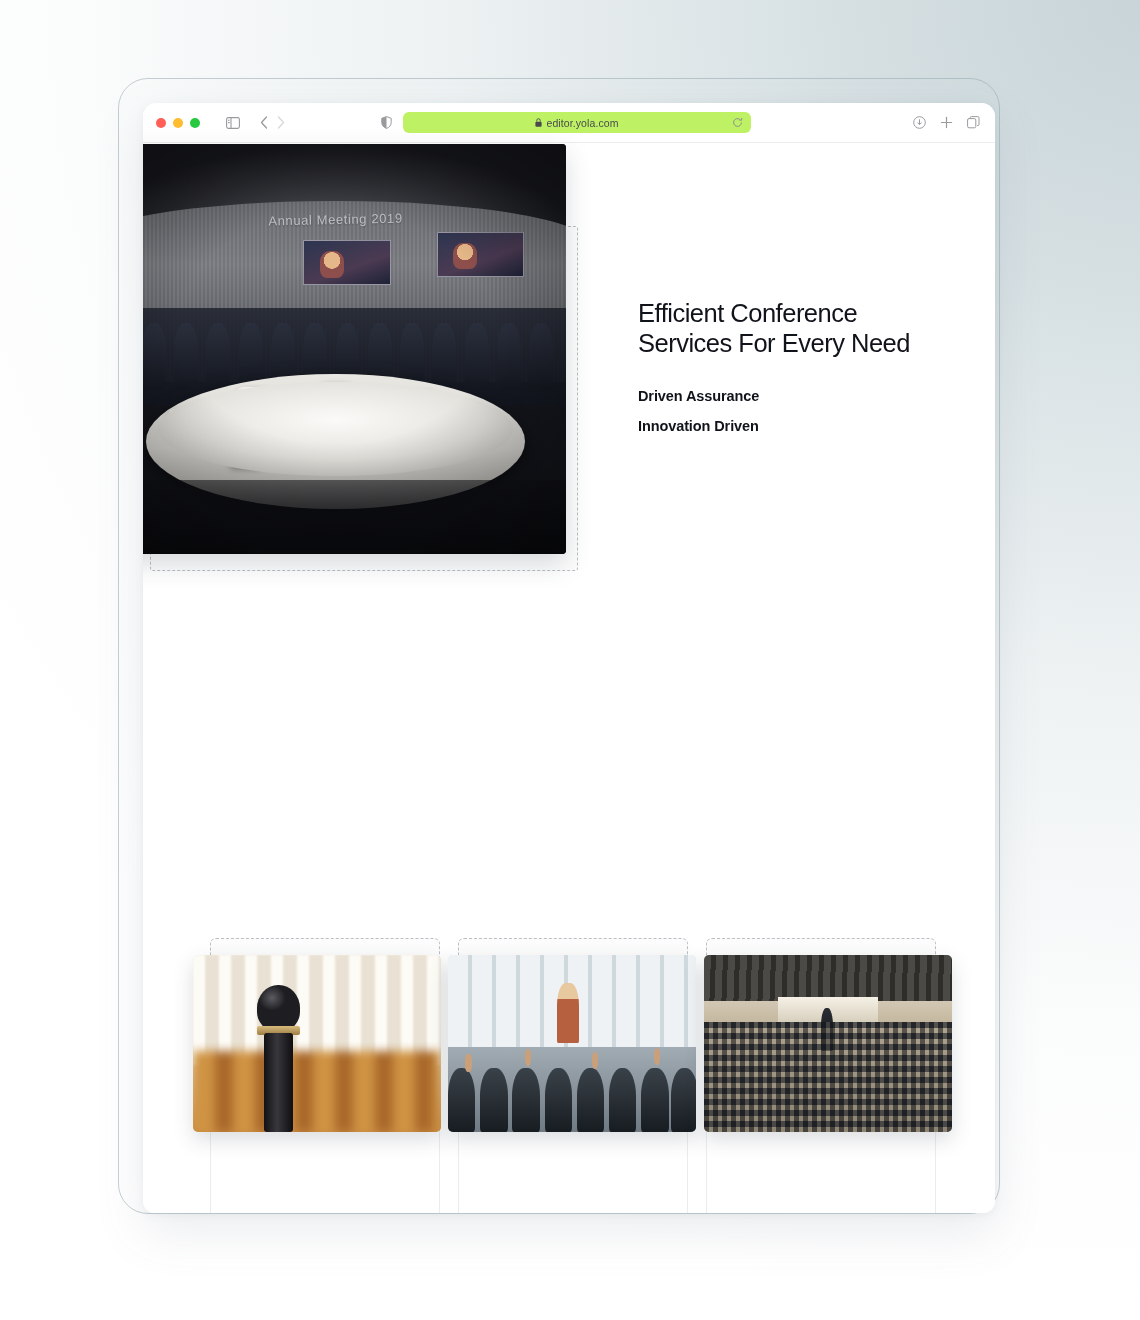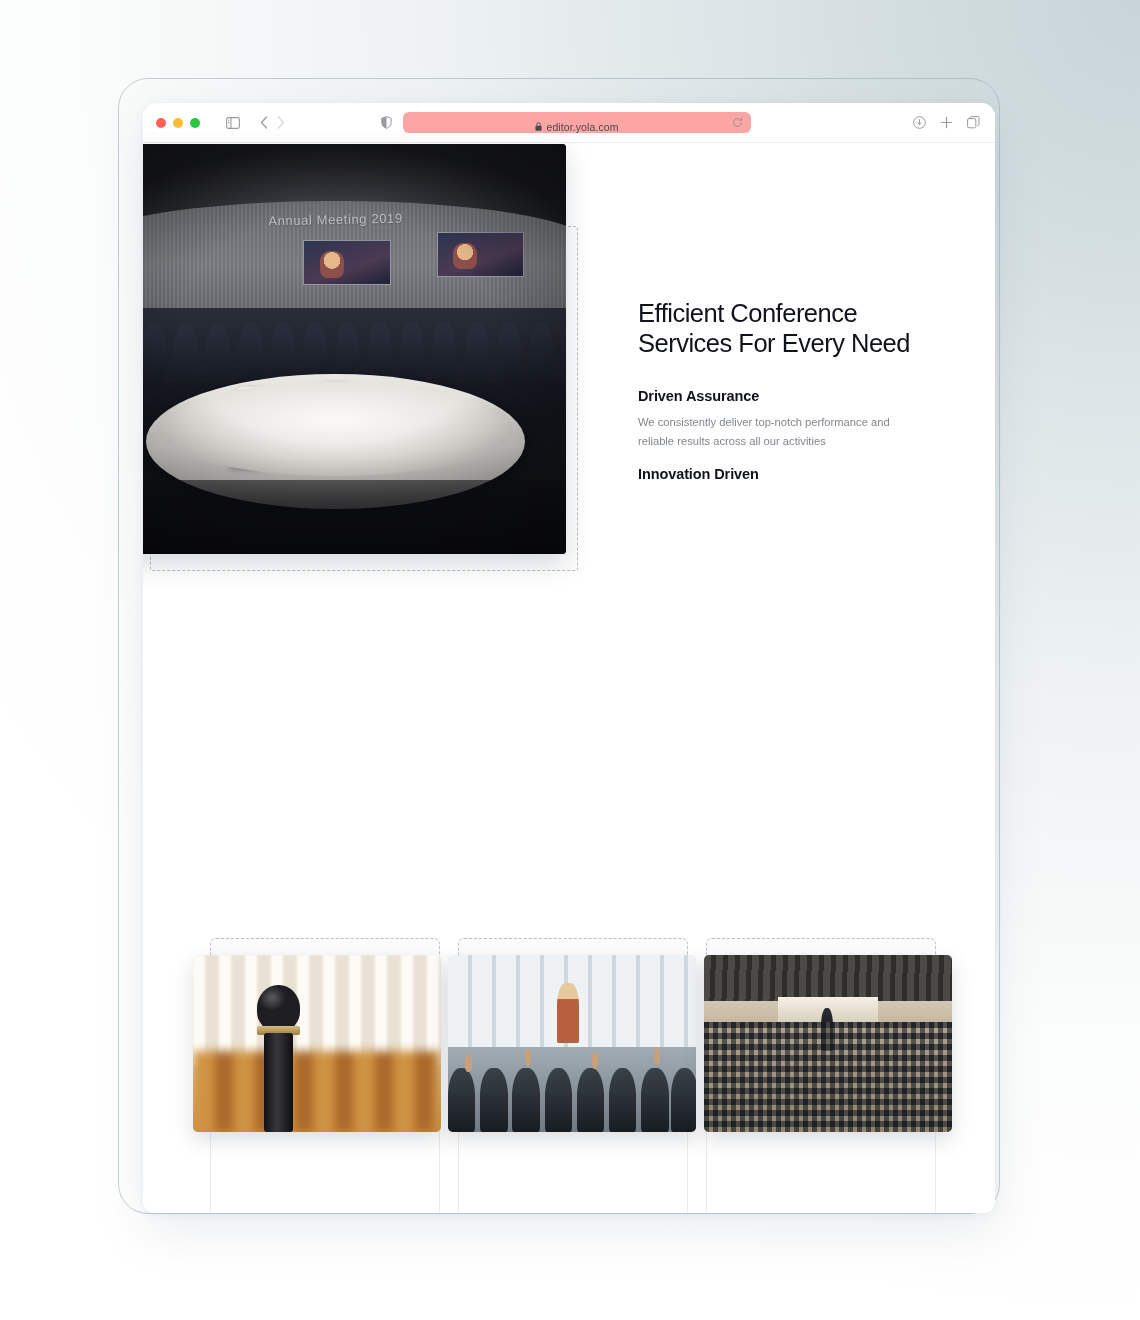--- a/index.html
+++ b/index.html
@@ -42,22 +42,22 @@
   .chr-ico { color:#9a9a9e; display:flex; align-items:center; justify-content:center; }
   .sidebar-ico { margin-left:26px; }
   .navs { display:flex; gap:9px; margin-left:20px; }
   .navs .fwd { opacity:0.38; }
 
   .shield { margin-left:96px; }
 
   .urlbar {
     margin-left:11px;
     width:348px; height:21px;
-    background:#fca5a5; border-radius:6px;
-    display:flex; align-items:flex-end; justify-content:center;
+    background:#bef264; border-radius:6px;
+    display:flex; align-items:center; justify-content:center;
     position:relative;
   }
   .url-txt {
     font-size:10.5px; color:#4a4a4c; letter-spacing:0.1px;
     display:flex; align-items:center; gap:4px;
   }
   .reload { position:absolute; right:8px; top:50%; transform:translateY(-50%); color:#8e8e92; }
   .right-icons { margin-left:auto; margin-right:15px; display:flex; align-items:center; gap:14px; }
 
   
@@ -354,21 +354,20 @@
             <div class="hs-vig"></div>
           </div>
         </div>
       </div>
 
       <div class="hero-text">
         <h1 class="h1">Efficient Conference Services For Every Need</h1>
 
         <div class="feat">
           <h3>Driven Assurance</h3>
-          <p>We consistently deliver top-notch performance and reliable results across all our activities</p>
         </div>
         <div class="feat">
           <h3>Innovation Driven</h3>
         </div>
       </div>
     </section>
 
     <section class="cards">
 
       <article class="card">

